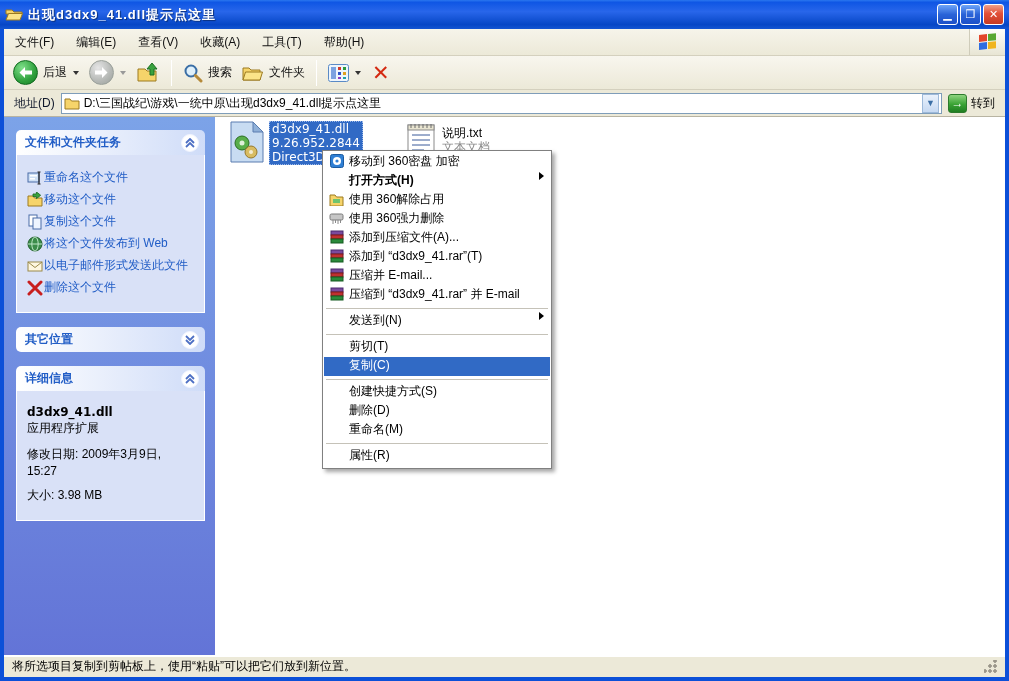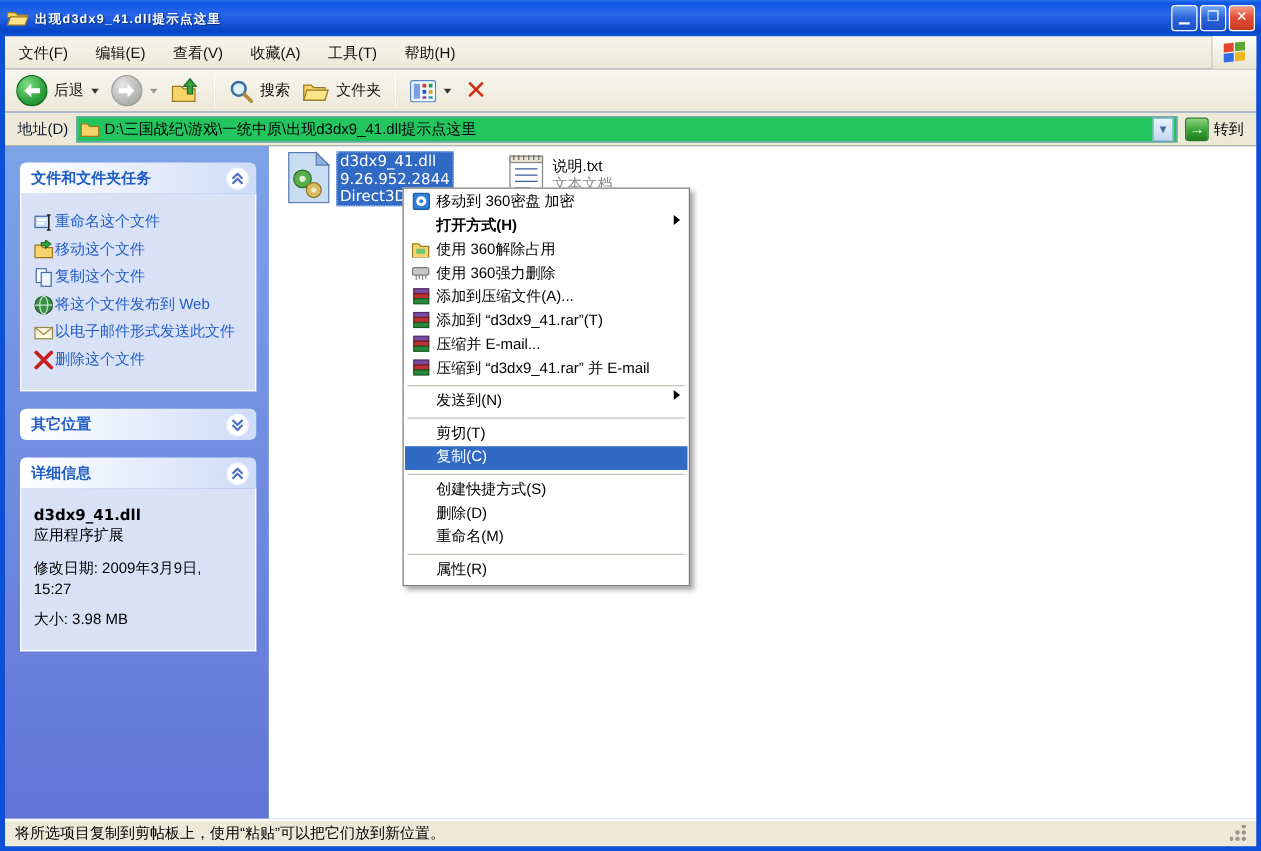--- a/index.html
+++ b/index.html
@@ -5,21 +5,21 @@
   * { margin:0; padding:0; box-sizing:border-box; }
   html,body { width:1009px; height:681px; }
   body { font-family:"Liberation Sans","DejaVu Sans",sans-serif; font-size:12px; overflow:hidden; }
 
   .window { position:relative; width:1009px; height:681px; background:#0c50d8; }
 
   
   .titlebar { position:absolute; left:0; top:0; width:100%; height:29px;
     background:linear-gradient(180deg,#2a77ef 0%,#0f56e4 8%,#2866ea 40%,#0646c6 85%,#1455d2 100%);
     display:flex; align-items:center; padding:0 5px; }
-  .titlebar .title { color:#fff; font-weight:bold; font-size:10px; margin-left:5px;
+  .titlebar .title { color:#fff; font-weight:bold; font-size:13px; margin-left:5px;
     text-shadow:1px 1px 1px #0a2f7a; letter-spacing:1px; }
   .win-btns { margin-left:auto; display:flex; gap:2px; }
   .win-btn { width:21px; height:21px; border:1px solid #fff; border-radius:3px;
     color:#fff; font-weight:bold; font-size:11px; line-height:19px; text-align:center;
     background:linear-gradient(180deg,#6ea5f8,#2a63d8 50%,#1c50c8); cursor:default; }
   .win-btn.close { background:linear-gradient(180deg,#f0a088,#e25038 45%,#c63a22); }
 
   
   .menubar { position:absolute; left:4px; top:29px; width:1001px; height:27px;
     background:linear-gradient(180deg,#f6f4ea,#ece9d8); border-bottom:1px solid #d4d0be;
@@ -45,21 +45,21 @@
   .tb-label { margin-left:2px; color:#111; }
   .drop-arrow { width:0; height:0; border-left:3px solid transparent; border-right:3px solid transparent; border-top:4px solid #333; margin-left:3px; }
   .drop-arrow.dim { border-top-color:#999; }
   .tb-sep { width:1px; height:26px; background:#d4d0be; border-right:1px solid #fff; margin:0 4px; }
   .red-x { color:#d42a12; font-size:21px; font-weight:bold; line-height:20px; padding:0 4px; }
 
   
   .addressbar { position:absolute; left:4px; top:90px; width:1001px; height:27px;
     background:#ece9d8; border-bottom:1px solid #b8b4a2; display:flex; align-items:center; padding:0 4px; }
   .addr-label { color:#0f172a; margin:16px 6px; }
-  .addr-field { flex:1; height:21px; background:#22c55e; border:1px solid #7f9db9;
+  .addr-field { flex:1; height:21px; background:#ffffff; border:1px solid #7f9db9;
     display:flex; align-items:center; padding:0 2px; }
   .addr-text { margin-left:4px; color:#000; white-space:nowrap; overflow:hidden; }
   .addr-drop { width:17px; height:19px; margin-left:auto;
     background:linear-gradient(180deg,#e9f1fb,#c6d9f2); border:1px solid #9db9d9;
     display:flex; align-items:center; justify-content:center; color:#3a6ea5; font-size:9px; }
   .go-btn { display:flex; align-items:center; gap:4px; margin:0 6px; }
   .go-icon { width:19px; height:19px; border-radius:3px; border:1px solid #2c7a2c;
     background:linear-gradient(180deg,#8ed47f,#3aa334 55%,#1f7e22);
     color:#fff; font-weight:bold; text-align:center; line-height:17px; font-size:12px; }
 

